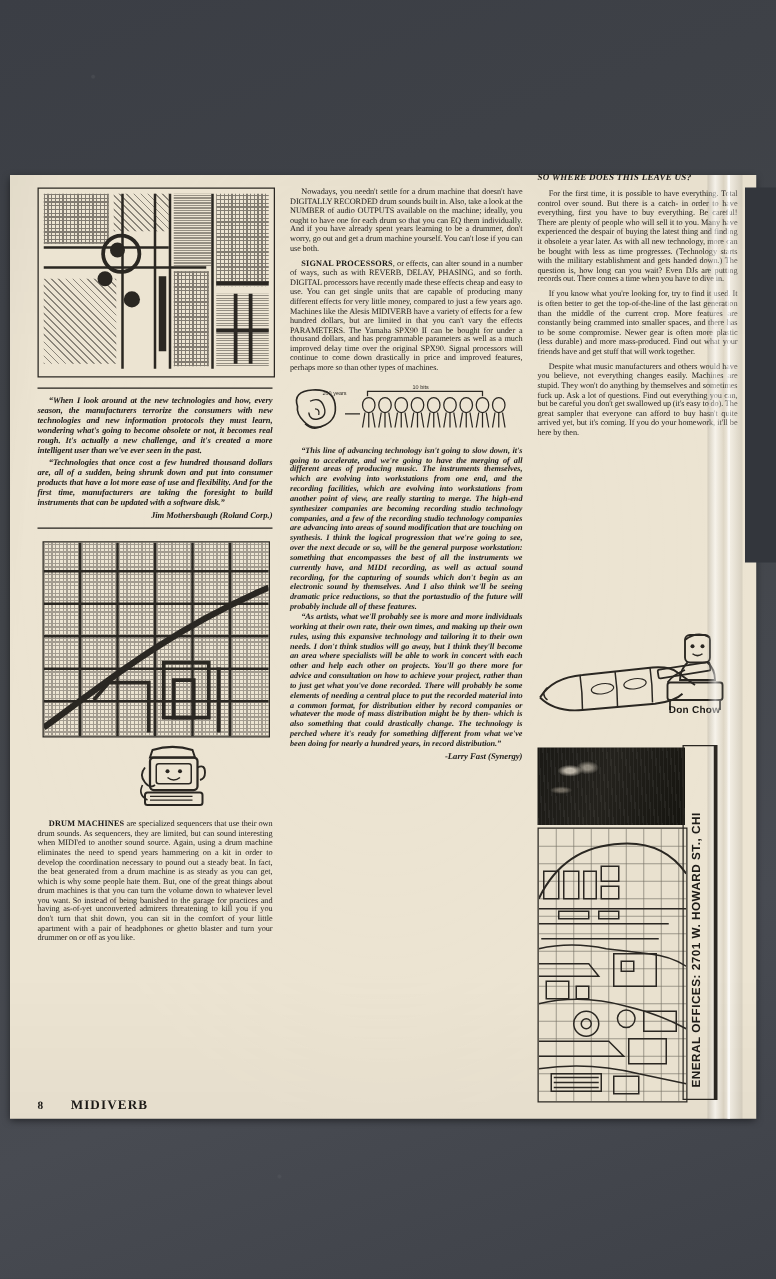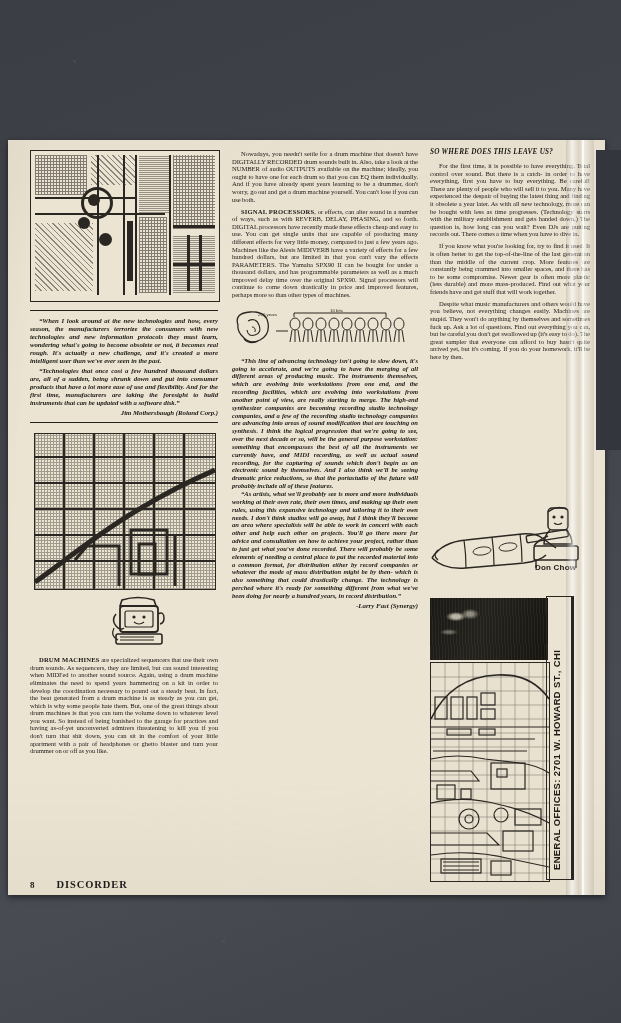--- a/index.html
+++ b/index.html
@@ -83,21 +83,21 @@
   }
 
   
   .col{
     position:absolute;
     text-align: justify;
     color:#1c1a17;
   }
   #col-left  { left: 30px;  top: 150px; width: 188px; }
   #col-mid   { left: 232px; top: 150px; width: 186px; }
-  #col-right { left: 430px; top: 148px; width: 160px; }
+  #col-right { left: 430px; top: 138px; width: 160px; }
 
   p.body{
     margin: 0 0 0 0;
     font-size: 6.6px;
     line-height: 7.6px;
     text-indent: 9px;
     letter-spacing: -.05px;
     word-spacing: -.2px;
     font-family:"Liberation Serif", serif;
   }
@@ -469,14 +469,14 @@
 
 <div id="gutter"></div>
 <div id="fold-line"></div>
 <div id="facing-bleed"></div>
 
 <div id="vert-ad-frame"></div>
 <div id="vert-ad">ENERAL OFFICES: 2701 W. HOWARD ST., CHI</div>
 
 <div id="footer">
   <span class="pagenum">8</span>
-  <span class="mast">DISCORDER</span>
+  <span class="mast">MIDIVERB</span>
 </div>
 
 </body></html>

